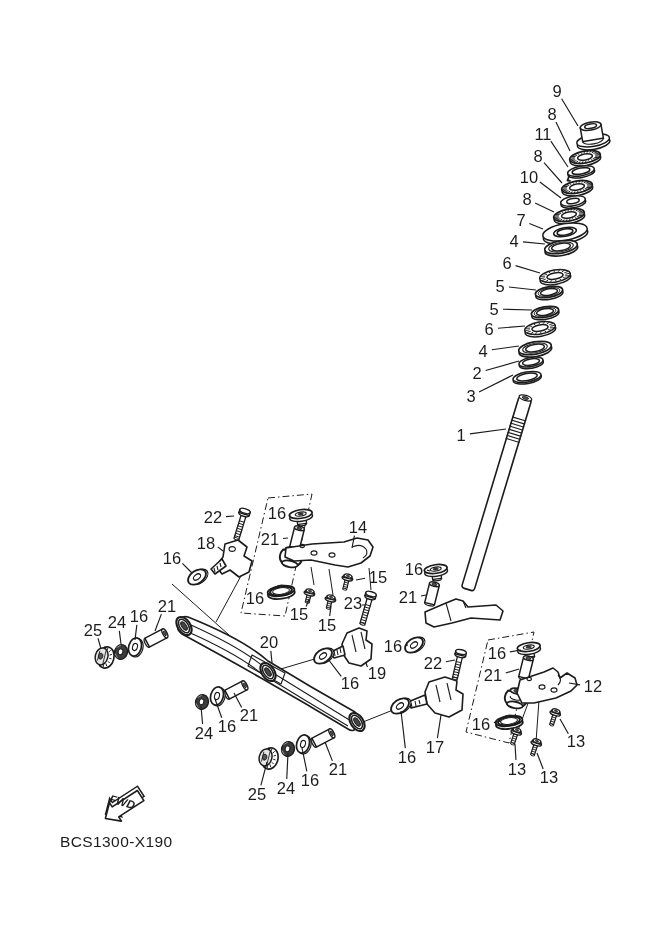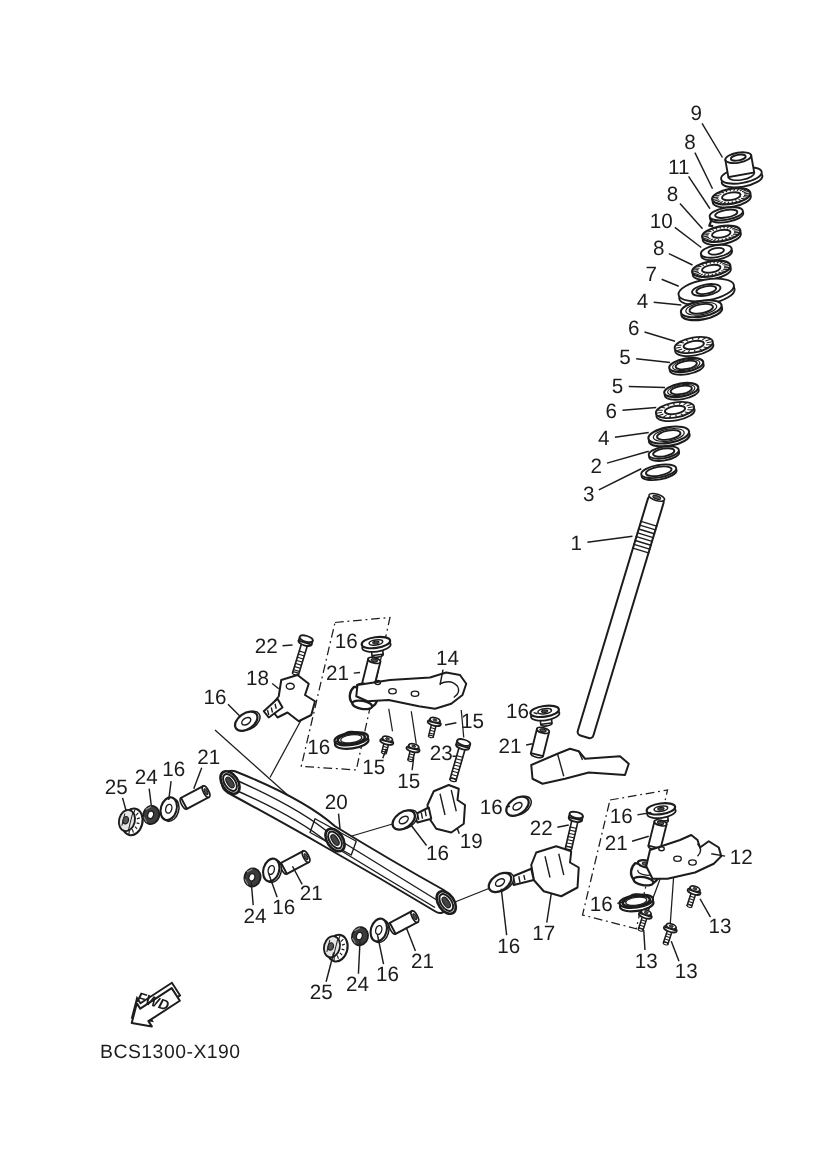--- a/index.html
+++ b/index.html
@@ -1,19 +1,19 @@
 <!DOCTYPE html>
 <html><head>
 <meta charset="utf-8">
 <style>
   html,body{margin:0;padding:0;background:#fff;}
   .page{position:relative;width:661px;height:935px;background:#fff;overflow:hidden;
         font-family:"Liberation Sans", sans-serif;}
   svg{position:absolute;left:0;top:0;}
-  .code-label{position:absolute;left:80px;top:833px;font-size:15.5px;color:#1c1c1c;
+  .code-label{position:absolute;left:60px;top:833px;font-size:15.5px;color:#1c1c1c;
         letter-spacing:.4px;font-weight:500;}
   .fwd-label{position:absolute;left:109px;top:797px;width:34px;font-size:11.5px;
         font-style:italic;font-weight:bold;color:#1c1c1c;transform:rotate(16deg);}
   text.callout{font-size:16.5px;fill:#1c1c1c;font-weight:500;}
 </style>
 </head>
 <body>
 
 <div class="page">
   <svg id="diagram" width="661" height="935" viewBox="0 0 661 935">

